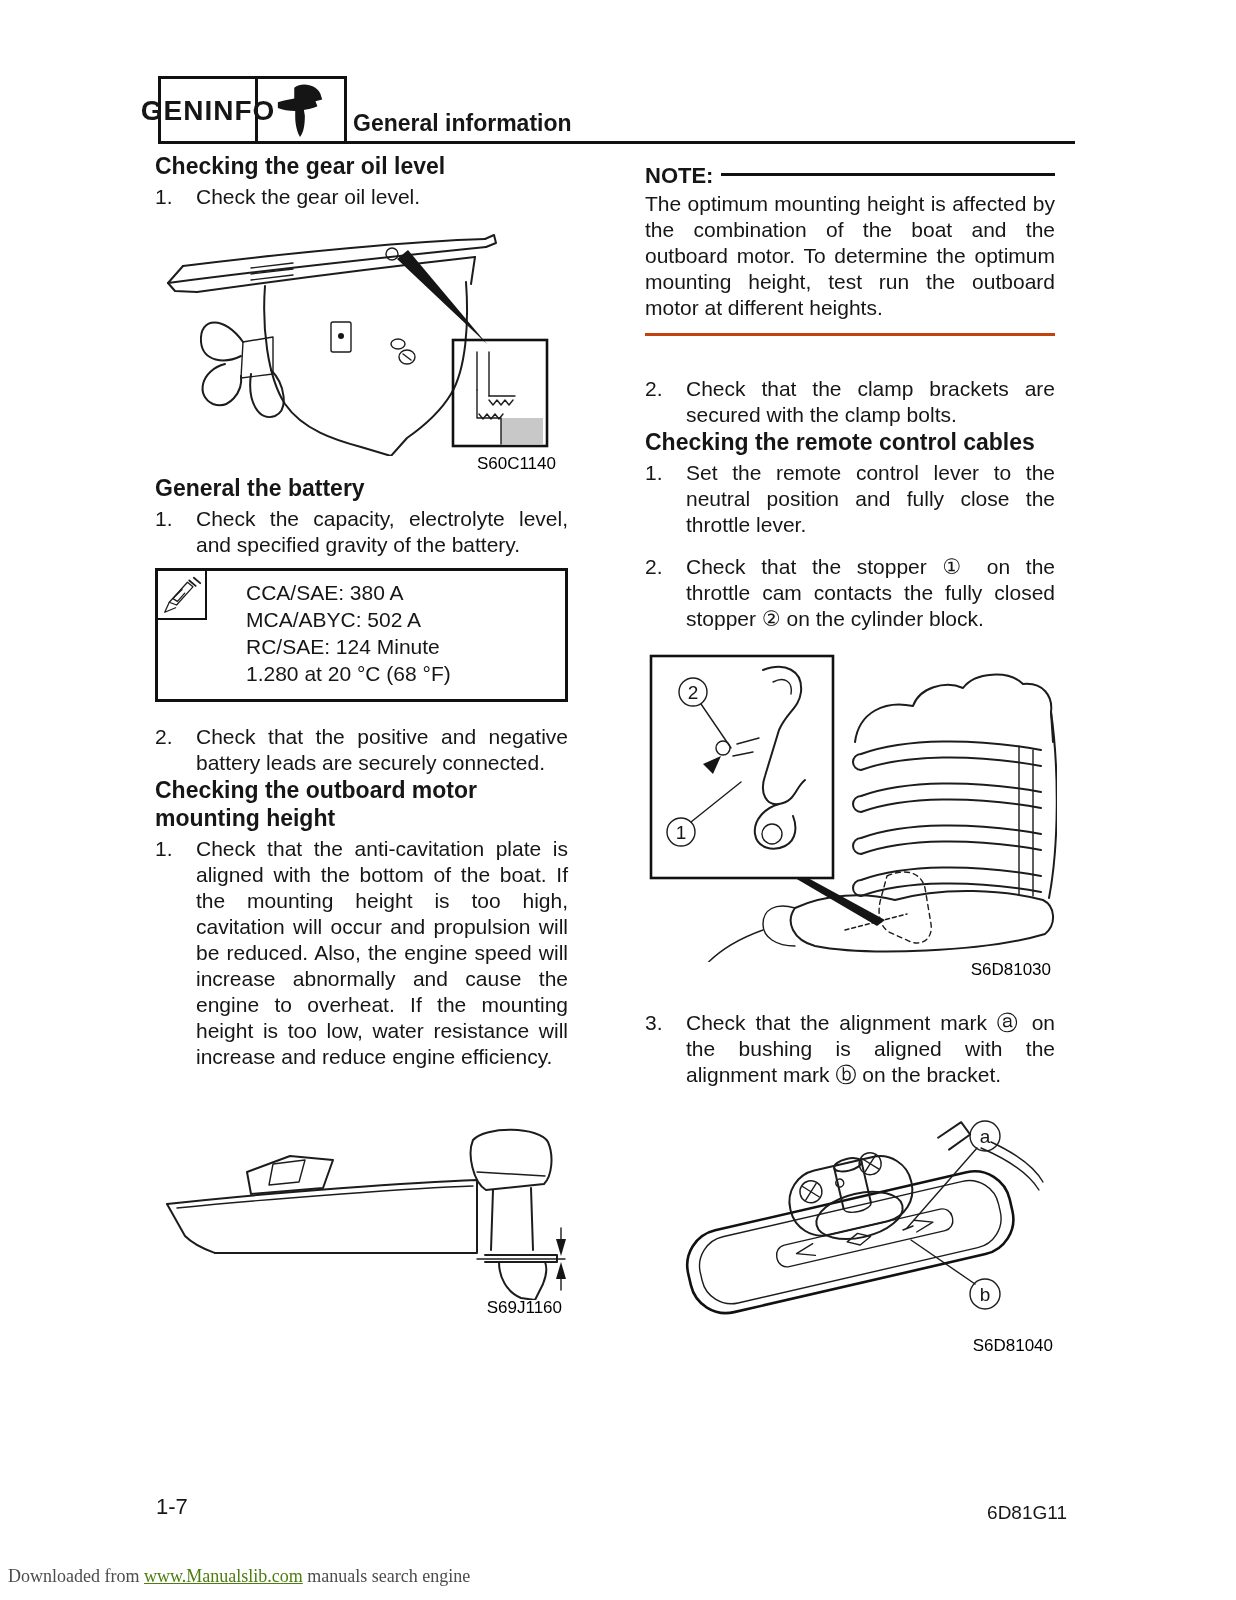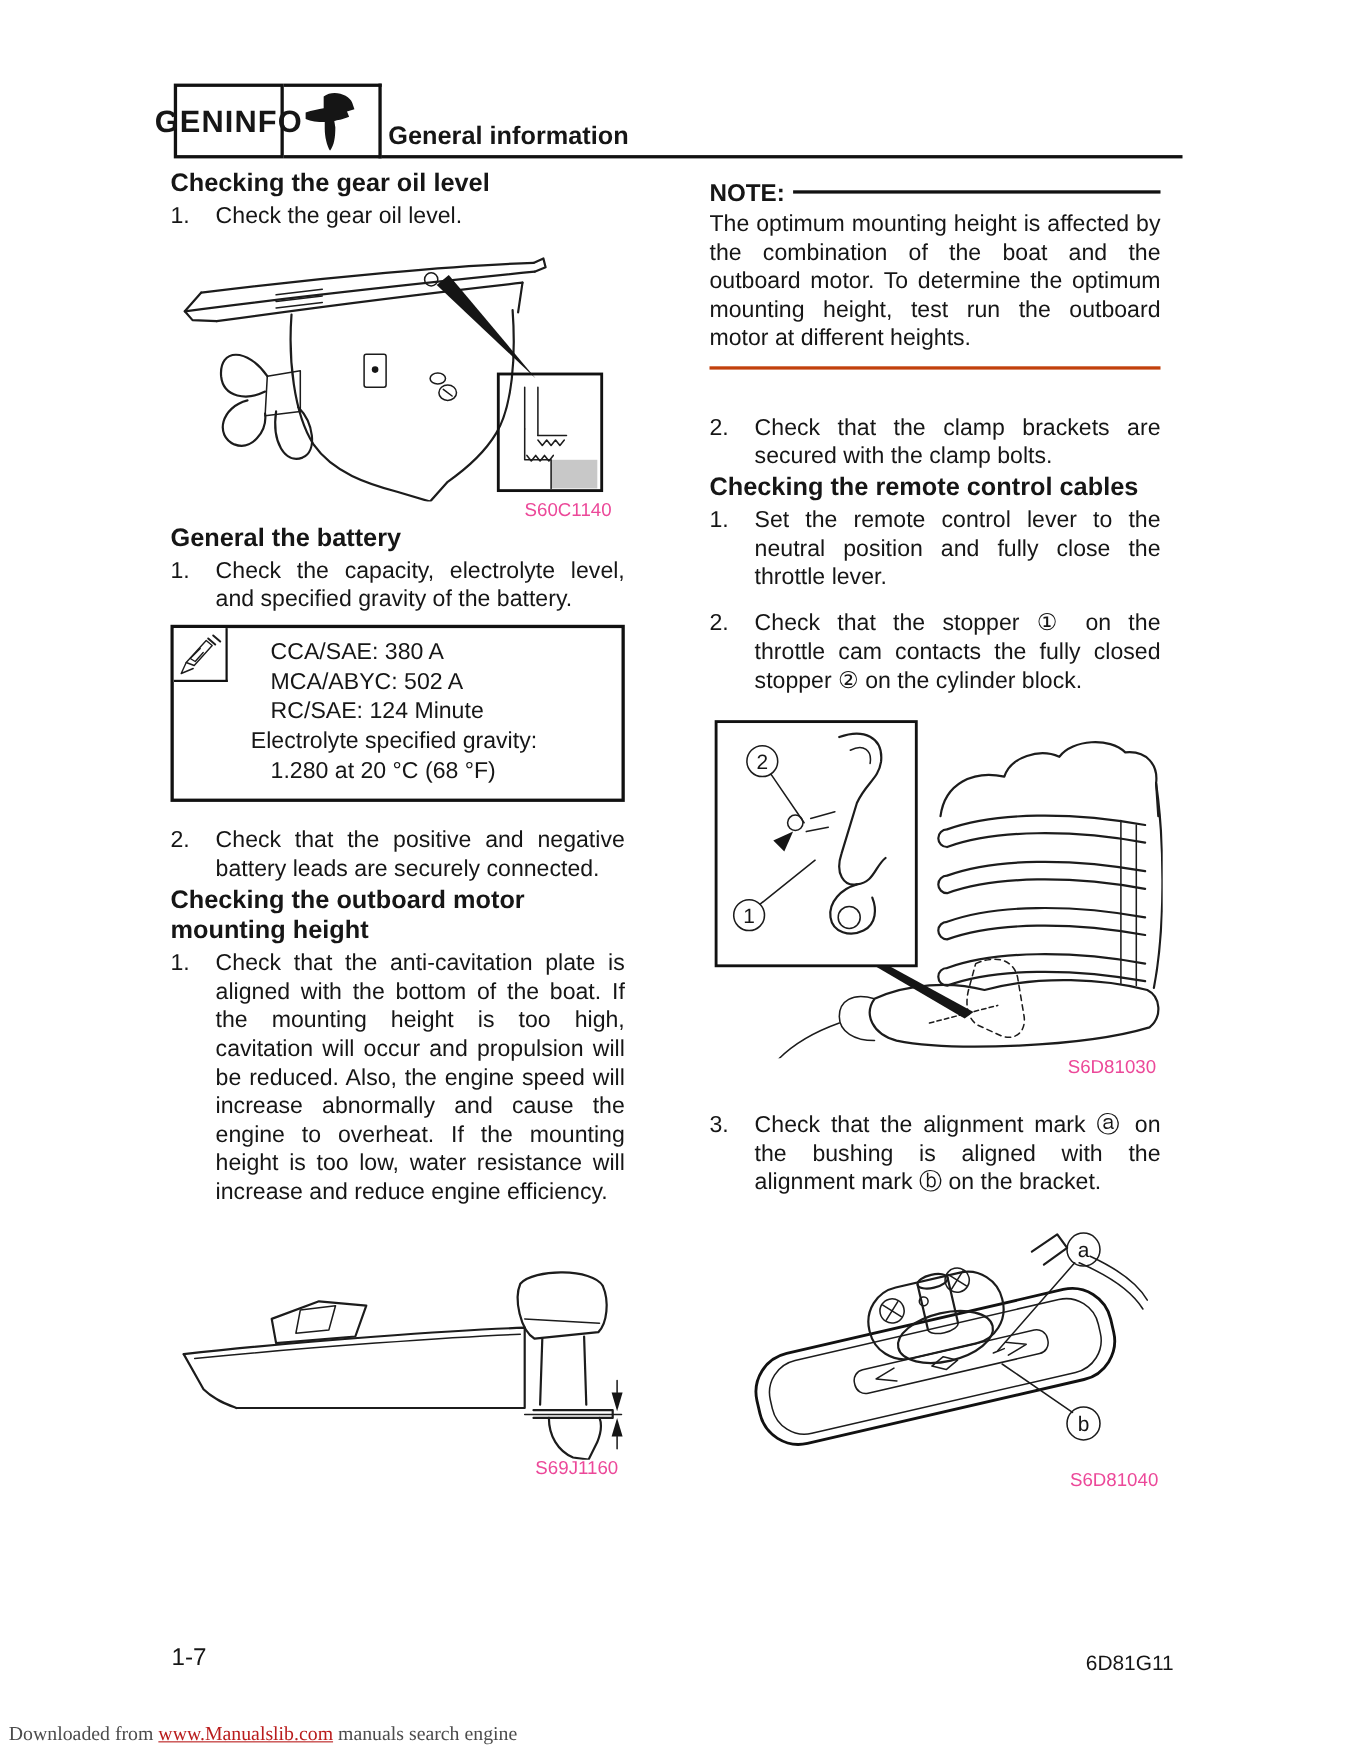--- a/index.html
+++ b/index.html
@@ -21,21 +21,21 @@
   .header-rule { position:absolute; left:347px; top:141px; width:728px; height:3px; background:#111; }
   
   .col { position:absolute; width:413px; }
   #leftcol  { left:155px; top:152px; }
   #rightcol { left:645px; top:163px; width:410px; }
   h2.sec { font-size:23px; font-weight:bold; line-height:28px; margin:0; }
   .step { display:flex; font-size:21px; line-height:26px; margin-top:4px; }
   .step .num { flex:none; width:41px; }
   .step .stext { flex:1; text-align:justify; }
   .fig { position:relative; }
-  .figcap { font-size:17px; text-align:right; color:#ec4899; margin-top:-2px; }
+  .figcap { font-size:17px; text-align:right; color:#000000; margin-top:-2px; }
   svg { display:block; }
   .ln { fill:none; stroke:#1c1c1c; stroke-width:2; stroke-linecap:round; stroke-linejoin:round; }
   .ln-thin { fill:none; stroke:#1c1c1c; stroke-width:1.4; stroke-linecap:round; stroke-linejoin:round; }
   .ln-bold { fill:none; stroke:#111; stroke-width:2.6; }
   .solid { fill:#151515; stroke:none; }
   .callout-txt { font-family:"Liberation Sans","DejaVu Sans",sans-serif; font-size:19px; fill:#161616; }
   
   .specbox { position:relative; border:3px solid #111; margin-top:10px;
     padding:8px 8px 12px 70px; font-size:21px; line-height:27px; }
   .specbox .calcell { position:absolute; left:0; top:0; width:47px; height:47px;
@@ -46,21 +46,21 @@
   .note-head { display:flex; align-items:center; }
   .note-label { font-weight:bold; font-size:22px; line-height:26px; }
   .note-line { flex:1; border-bottom:3px solid #111; margin:0 0 4px 8px; }
   .note-body { font-size:21px; line-height:26px; text-align:justify;
     border-bottom:3px solid #c2410c; padding-bottom:12px; margin-top:2px; }
   
   .pagenum { position:absolute; left:156px; top:1494px; font-size:22px; }
   .doccode { position:absolute; left:935px; top:1502px; width:132px; text-align:right; font-size:19px; }
   .footer { position:absolute; left:8px; top:1566px; font-family:"Liberation Serif","DejaVu Serif",serif;
     font-size:18px; color:#4c4c4c; }
-  .footer a { color:#b91c1c; } .mt16{margin-top:16px;}
+  .footer a { color:#4d7c0f; } .mt16{margin-top:16px;}
   .mt18{margin-top:18px;} .mt20{margin-top:20px;} .mt22{margin-top:22px;}
   .mt24{margin-top:24px;} .mt30{margin-top:30px;} .mt40{margin-top:40px;} .mt42{margin-top:42px;}
 </style>
 </head>
 <body>
 
 <div id="page">
 
   <div class="tabbox">
     <div class="tabcell">
@@ -136,21 +136,20 @@
         <svg width="40" height="40" viewBox="0 0 44 44">
           <path class="ln-thin" d="M8,30 L28,8 L34,13 L16,33 Z"></path>
           <path class="ln-thin" d="M8,30 L3,41 L15,36"></path>
           <path class="ln-thin" d="M22,16 L12,26 L17,29 L25,20"></path>
           <path class="ln" d="M30,6 l7,6 M35,3 l7,6"></path>
         </svg>
       </div>
       <div class="spec-ind">CCA/SAE: 380 A</div>
       <div class="spec-ind">MCA/ABYC: 502 A</div>
       <div class="spec-ind">RC/SAE: 124 Minute</div>
-      <div>Electrolyte specified gravity:</div>
       <div class="spec-ind">1.280 at 20 °C (68 °F)</div>
     </div>
 
     <div class="step mt22">
       <span class="num">2.</span>
       <div class="stext">Check that the positive and negative battery leads are securely connected.</div>
     </div>
 
     <h2 class="sec mt22">Checking the outboard motor mounting height</h2>
     <div class="step">

